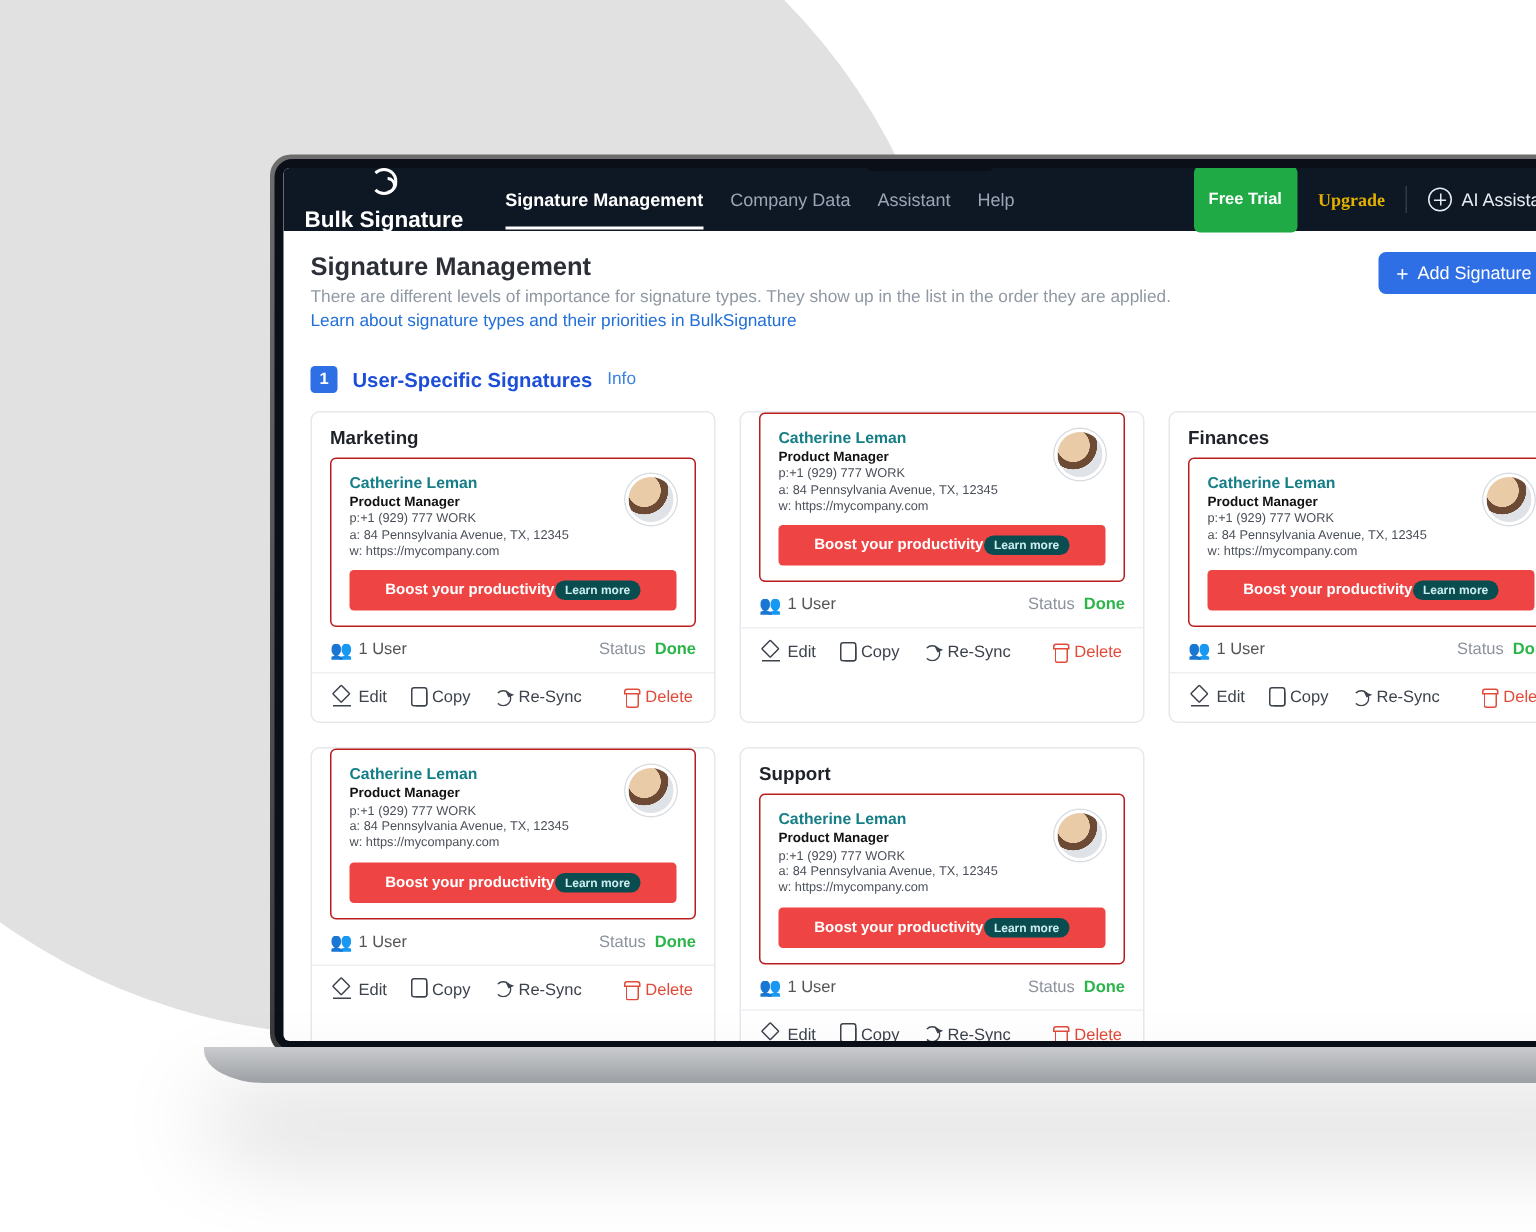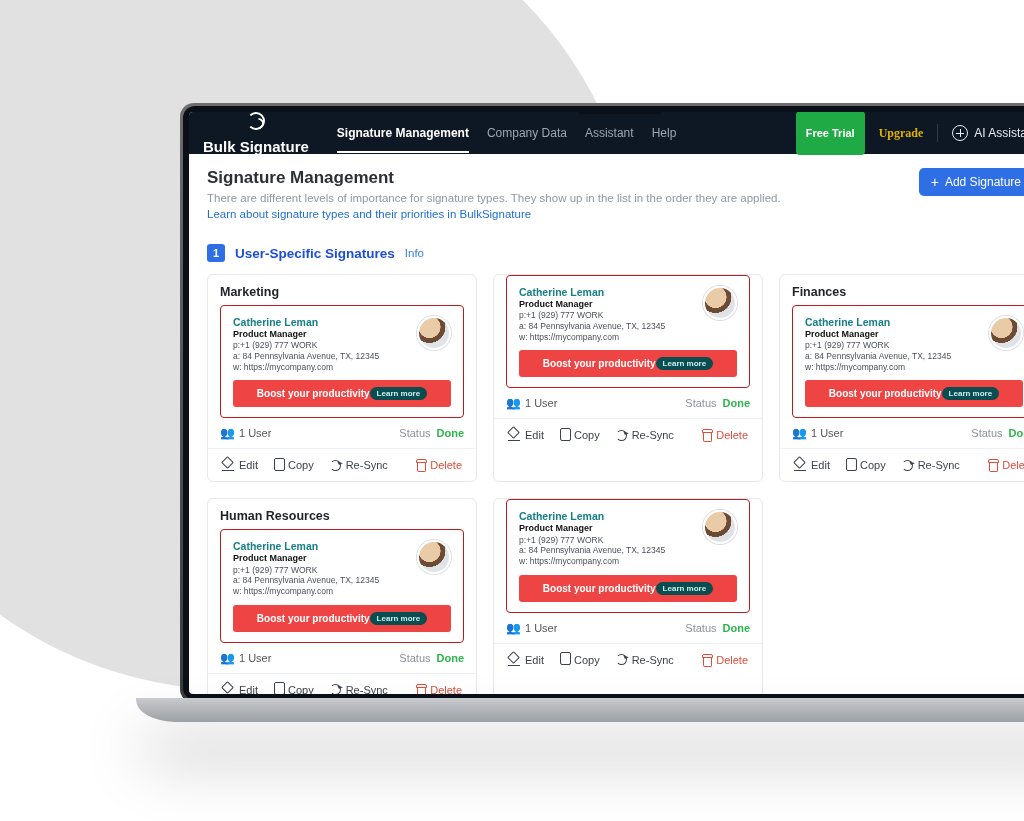--- a/index.html
+++ b/index.html
@@ -257,64 +257,64 @@
                     <span>Re-Sync</span>
                   </span>
       <span class="action delete">
                     <span class="ic ic-trash"></span>
                     <span>Delete</span>
                   </span>
     </div>
   </div>
 
   <div class="card">
-    <div class="card-title">Human Resources</div>
-    <div class="preview">
-      <div class="sig-top">
-        <div class="sig-text">
-          <div class="name">Catherine Leman</div>
-          <div class="role">Product Manager</div>
-          <div>p:+1 (929) 777 WORK</div>
-          <div>a: 84 Pennsylvania Avenue, TX, 12345</div>
-          <div>w: https://mycompany.com</div>
-        </div>
-        <div class="avatar"></div>
-      </div>
-      <div class="banner">
-        <span>Boost your productivity</span>
-        <span class="learn">Learn more</span>
-      </div>
-    </div>
-    <div class="meta">
-      <span class="users-icon">👥</span>
-      <span>1 User</span>
-      <span class="status">Status</span>
-      <span class="done">Done</span>
-    </div>
-    <div class="actions">
-      <span class="action">
-                    <span class="ic ic-edit"></span>
-                    <span>Edit</span>
-                  </span>
-      <span class="action">
-                    <span class="ic ic-copy"></span>
-                    <span>Copy</span>
-                  </span>
-      <span class="action">
-                    <span class="ic ic-sync"></span>
-                    <span>Re-Sync</span>
-                  </span>
-      <span class="action delete">
-                    <span class="ic ic-trash"></span>
-                    <span>Delete</span>
-                  </span>
-    </div>
-  </div>
-
-  <div class="card">
+    <div class="preview">
+      <div class="sig-top">
+        <div class="sig-text">
+          <div class="name">Catherine Leman</div>
+          <div class="role">Product Manager</div>
+          <div>p:+1 (929) 777 WORK</div>
+          <div>a: 84 Pennsylvania Avenue, TX, 12345</div>
+          <div>w: https://mycompany.com</div>
+        </div>
+        <div class="avatar"></div>
+      </div>
+      <div class="banner">
+        <span>Boost your productivity</span>
+        <span class="learn">Learn more</span>
+      </div>
+    </div>
+    <div class="meta">
+      <span class="users-icon">👥</span>
+      <span>1 User</span>
+      <span class="status">Status</span>
+      <span class="done">Done</span>
+    </div>
+    <div class="actions">
+      <span class="action">
+                    <span class="ic ic-edit"></span>
+                    <span>Edit</span>
+                  </span>
+      <span class="action">
+                    <span class="ic ic-copy"></span>
+                    <span>Copy</span>
+                  </span>
+      <span class="action">
+                    <span class="ic ic-sync"></span>
+                    <span>Re-Sync</span>
+                  </span>
+      <span class="action delete">
+                    <span class="ic ic-trash"></span>
+                    <span>Delete</span>
+                  </span>
+    </div>
+  </div>
+
+  <div class="card">
+    <div class="card-title">Support</div>
     <div class="preview">
       <div class="sig-top">
         <div class="sig-text">
           <div class="name">Catherine Leman</div>
           <div class="role">Product Manager</div>
           <div>p:+1 (929) 777 WORK</div>
           <div>a: 84 Pennsylvania Avenue, TX, 12345</div>
           <div>w: https://mycompany.com</div>
         </div>
         <div class="avatar"></div>

